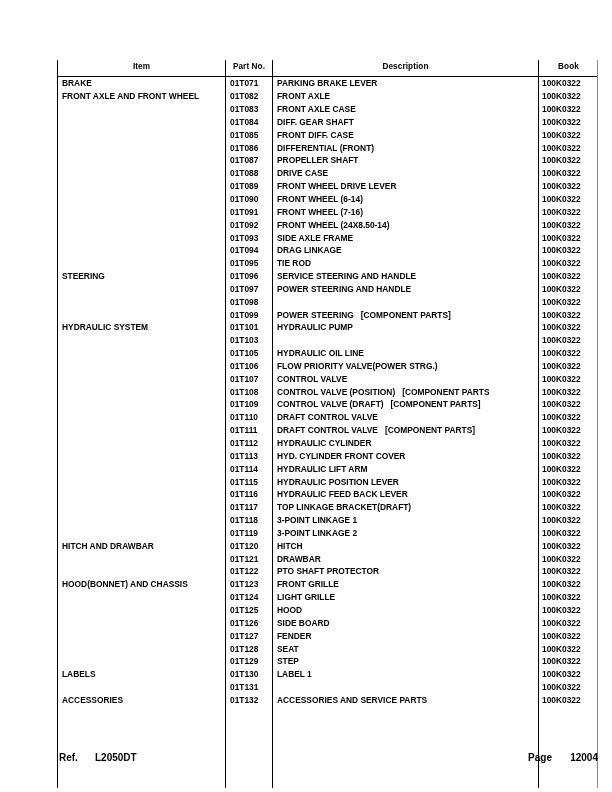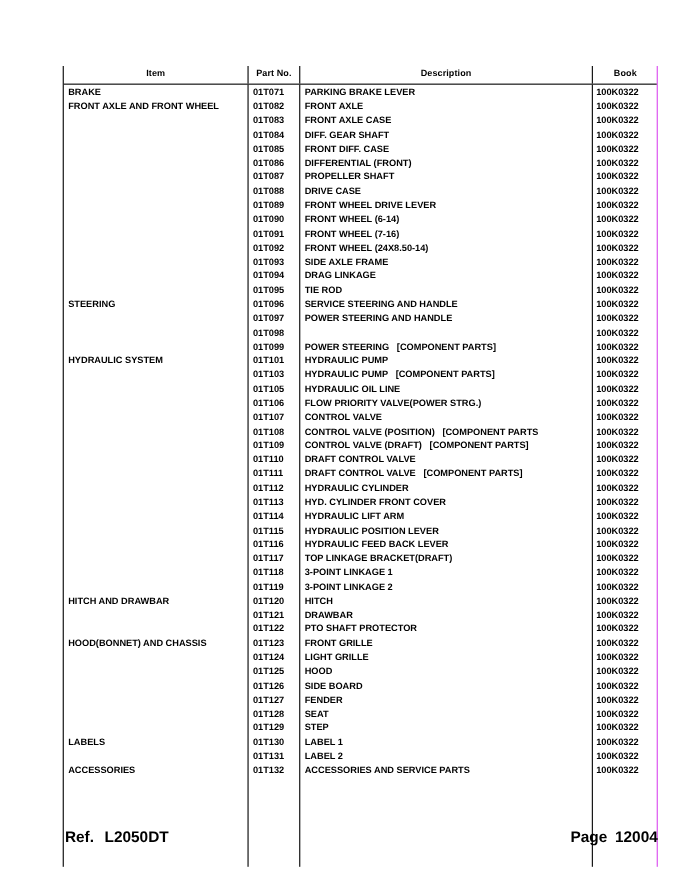--- a/index.html
+++ b/index.html
@@ -104,21 +104,21 @@
   .c-desc { left: 219px; width: 212px; }
   .c-book { left: 484px; width: 54px;  }
 
   
   .footer {
     position: absolute;
     left: 57px;
     top: 752px;
     width: 541px;
     height: 20px;
-    font-size: 14px;
+    font-size: 10px;
     font-weight: bold;
   }
   .f-ref-label { position: absolute; left: 2px;   top: 0; }
   .f-ref-value { position: absolute; left: 38px;  top: 0; }
   .f-page-label{ position: absolute; right: 46px; top: 0; }
   .f-page-value{ position: absolute; right: 0px;  top: 0; }
 </style>
 </head>
 <body>
 
@@ -256,21 +256,20 @@
           </div>
           <div class="row">
             <div class="cell c-item">HYDRAULIC SYSTEM</div>
             <div class="cell c-part">01T101</div>
             <div class="cell c-desc">HYDRAULIC PUMP</div>
             <div class="cell c-book">100K0322</div>
           </div>
           <div class="row">
             <div class="cell c-item"></div>
             <div class="cell c-part">01T103</div>
-            <div class="cell c-desc">HYDRAULIC PUMP   [COMPONENT PARTS]</div>
             <div class="cell c-book">100K0322</div>
           </div>
           <div class="row">
             <div class="cell c-item"></div>
             <div class="cell c-part">01T105</div>
             <div class="cell c-desc">HYDRAULIC OIL LINE</div>
             <div class="cell c-book">100K0322</div>
           </div>
           <div class="row">
             <div class="cell c-item"></div>
@@ -418,21 +417,20 @@
           </div>
           <div class="row">
             <div class="cell c-item">LABELS</div>
             <div class="cell c-part">01T130</div>
             <div class="cell c-desc">LABEL 1</div>
             <div class="cell c-book">100K0322</div>
           </div>
           <div class="row">
             <div class="cell c-item"></div>
             <div class="cell c-part">01T131</div>
-            <div class="cell c-desc">LABEL 2</div>
             <div class="cell c-book">100K0322</div>
           </div>
           <div class="row">
             <div class="cell c-item">ACCESSORIES</div>
             <div class="cell c-part">01T132</div>
             <div class="cell c-desc">ACCESSORIES AND SERVICE PARTS</div>
             <div class="cell c-book">100K0322</div>
           </div>
         </div>
     </div>

